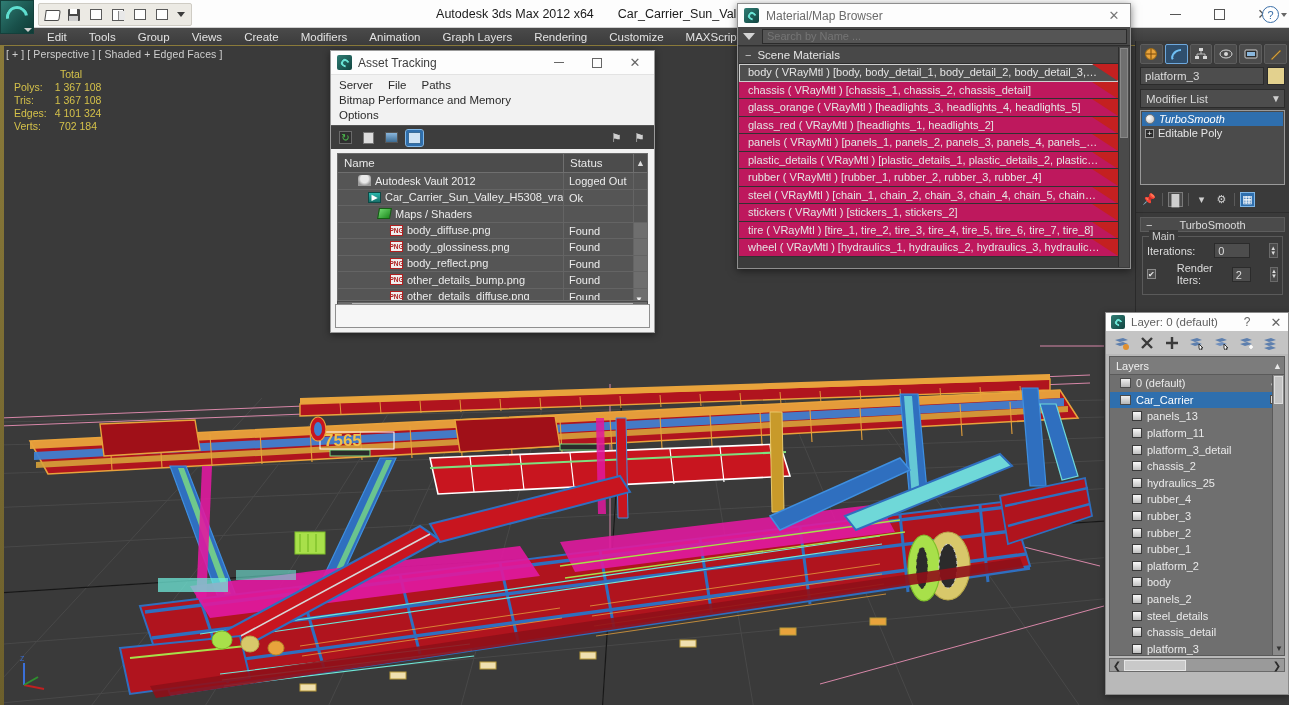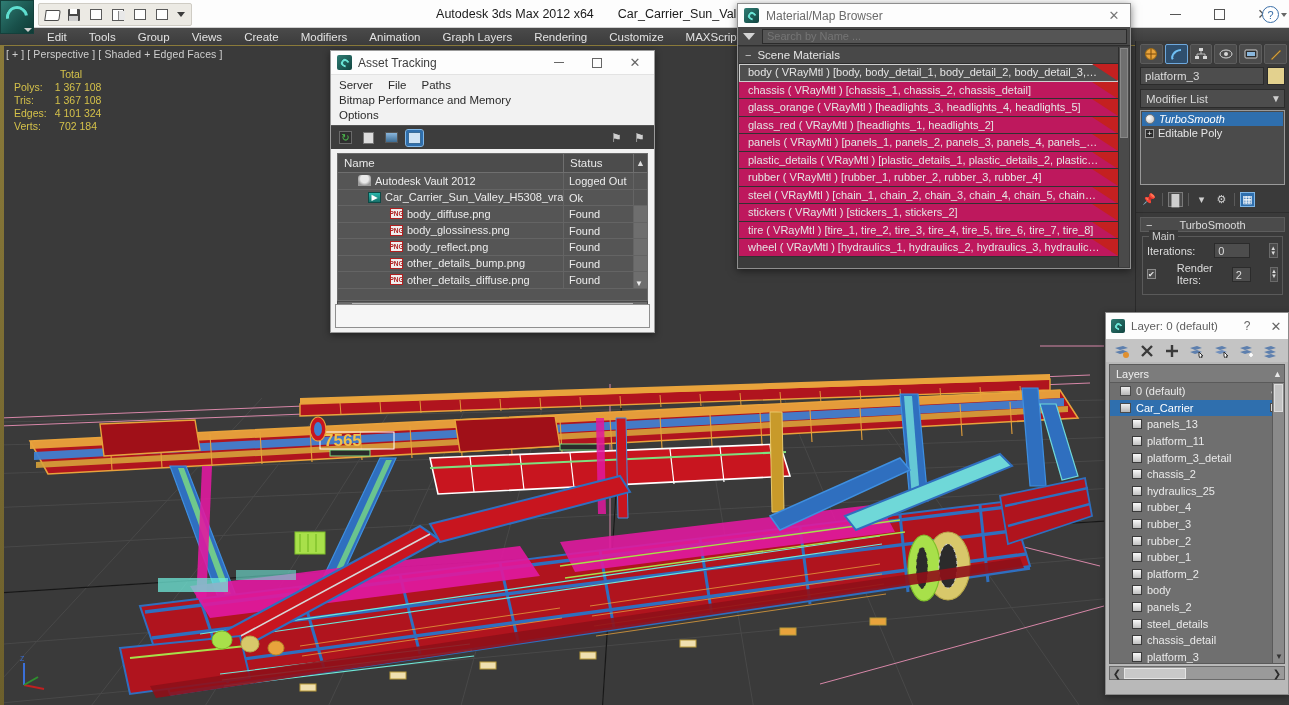--- a/index.html
+++ b/index.html
@@ -269,21 +269,21 @@
   .spin-row .lab { flex:1; text-align:right; color:#dcdcdc; font-size:11px;}
   .spin-in { width:38px; height:15px; background:#4d4d4d; border:1px solid #2b2b2b; color:#dcdcdc; font-size:11px; padding-left:3px; line-height:14px;}
   .spin-ar { width:10px; height:15px; background:#4a4a4a; border:1px solid #6a6a6a; display:flex; flex-direction:column; align-items:center; justify-content:center; line-height:5px; font-size:6px; color:#ddd;}
   .chk { width:10px; height:10px; background:#4d4d4d; border:1px solid #8a8a8a; color:#e8e8e8; font-size:8px; line-height:9px; text-align:center;}
 
   
   .ly-win {
     position:absolute; left:1105px; top:312px; width:184px; height:383px;
     background:#b9b9b9; border:1px solid #8a8a8a; box-shadow:0 2px 7px rgba(0,0,0,.4); z-index:21;
   }
-  .ly-title { height:26px; background:#fdfdfd; display:flex; align-items:center; padding-left:5px; gap:6px;}
+  .ly-title { height:18px; background:#fdfdfd; display:flex; align-items:center; padding-left:5px; gap:6px;}
   .ly-title .ico { width:14px;height:14px;border-radius:2px;background:linear-gradient(135deg,#2f7d74,#114440);display:flex;align-items:center;justify-content:center;}
   .ly-title .ico i { width:7px;height:7px;border-radius:50%;border:2px solid #69e3d4;border-right-color:transparent;transform:rotate(35deg);}
   .ly-title .t { color:#5f5f5f; font-size:11.5px;}
   .ly-title .q { margin-left:auto; width:22px; text-align:center; color:#666; font-size:12px;}
   .ly-title .x { width:24px; text-align:center; color:#666; font-size:13px;}
   .ly-tools { height:23px; background:#c4c4c4; display:flex; align-items:center; justify-content:space-around; padding:0 4px;}
   .ly-ti { width:18px; height:17px; display:flex; align-items:center; justify-content:center;}
   .ly-body { margin:2px 3px; height:300px; background:#6f6f6f; border:1px solid #5a5a5a; display:flex; flex-direction:column;}
   .ly-head { height:18px; background:#7c7c7c; display:flex; align-items:center; border-bottom:1px solid #5a5a5a;}
   .ly-head .h1 { flex:1; padding-left:6px; color:#f0f0f0; font-size:11px;}
@@ -715,20 +715,28 @@
         </div>
         <div class="at-row">
           <div class="n" style="padding-left:30px">
             <span class="ri max">▶</span>
             <span>Car_Carrier_Sun_Valley_H5308_vray.max</span>
           </div>
           <div class="s">Ok</div>
           <div class="sb empty"></div>
         </div>
         <div class="at-row">
+          <div class="n" style="padding-left:40px">
+            <span class="ri maps"></span>
+            <span>Maps / Shaders</span>
+          </div>
+          <div class="s"></div>
+          <div class="sb empty"></div>
+        </div>
+        <div class="at-row">
           <div class="n" style="padding-left:52px">
             <span class="ri png">PNG</span>
             <span>body_diffuse.png</span>
           </div>
           <div class="s">Found</div>
           <div class="sb"></div>
         </div>
         <div class="at-row">
           <div class="n" style="padding-left:52px">
             <span class="ri png">PNG</span>

